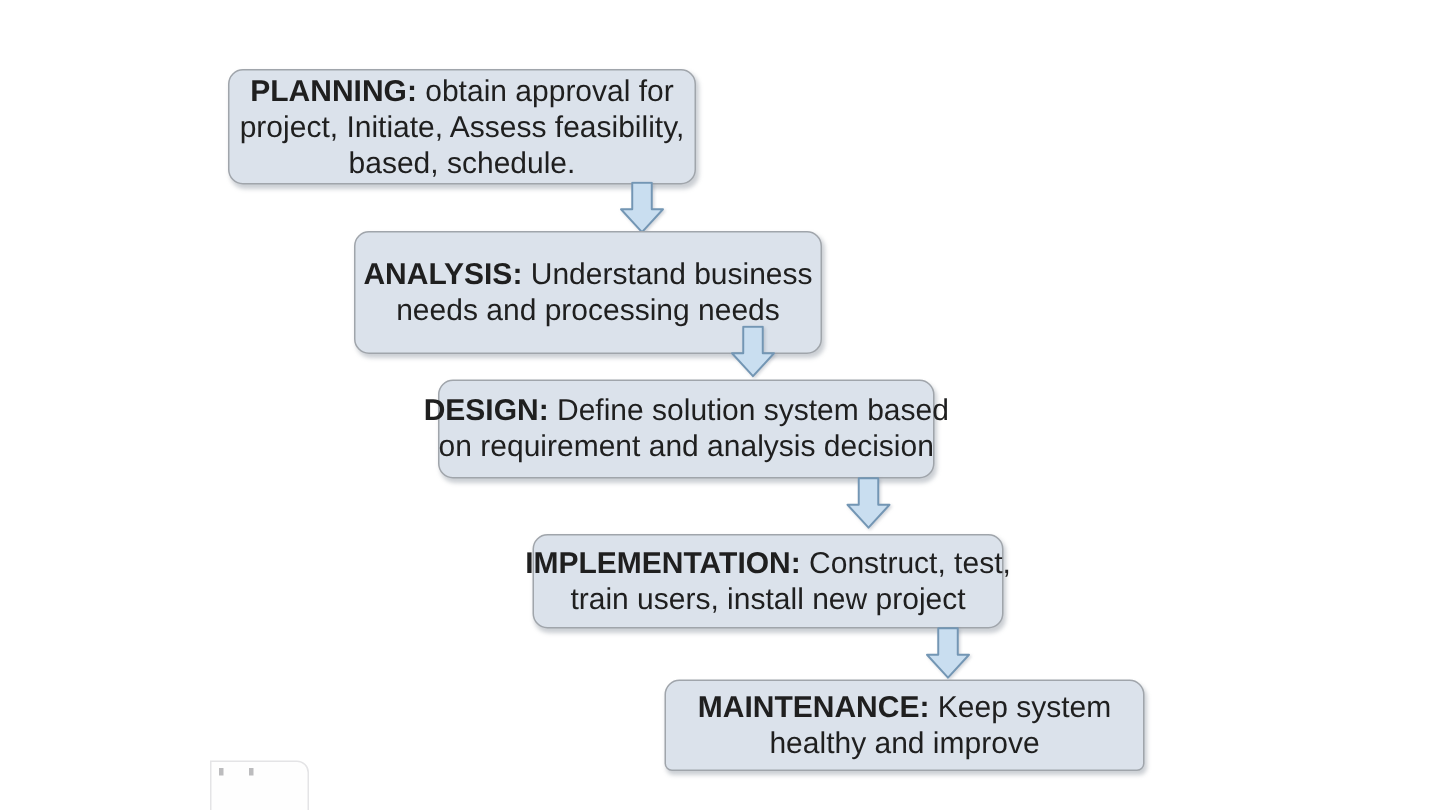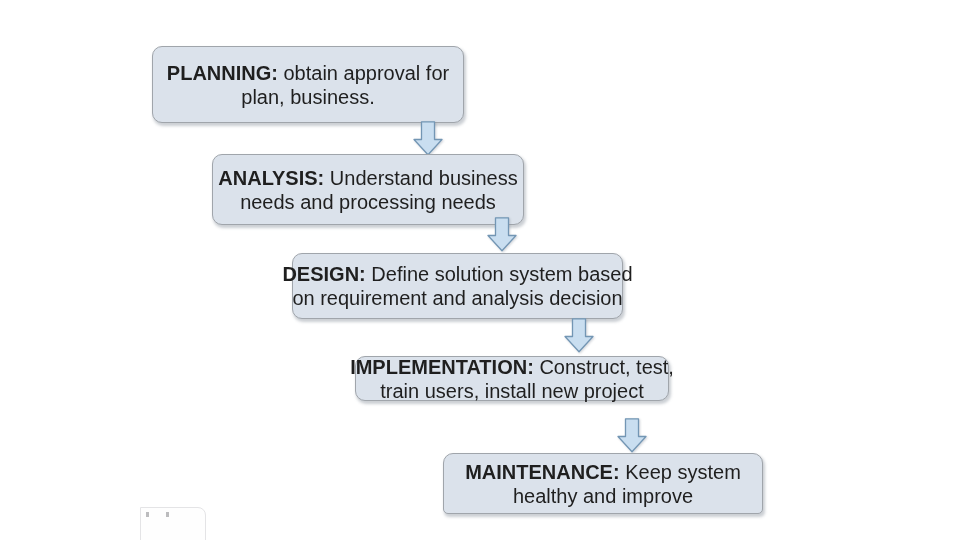--- a/index.html
+++ b/index.html
@@ -19,23 +19,23 @@
     box-shadow:1.5px 2.5px 3px rgba(125,135,148,.40);
     display:flex;flex-direction:column;
     justify-content:center;align-items:center;
     text-align:center;
     color:var(--text-color,#1f1f1f);
     font-size:20px;line-height:24px;
   }
   .flow-box .line{display:block;white-space:nowrap;}
   .flow-box b{font-weight:700;}
   .box-planning{left:152px;top:46px;width:312px;height:77px;}
-  .box-analysis{left:212px;top:154px;width:312px;height:71px;}
+  .box-analysis{left:236px;top:154px;width:312px;height:82px;}
   .box-design{left:292px;top:253px;width:331px;height:66px;}
-  .box-implementation{left:355px;top:356px;width:314px;height:45px;}
+  .box-implementation{left:355px;top:356px;width:314px;height:63px;}
   .box-maintenance{left:443px;top:453px;width:320px;height:61px;border-radius:10px 10px 5px 5px;}
   .down-arrow{position:absolute;width:30px;height:35px;filter:drop-shadow(1px 1.5px 1px rgba(125,135,148,.35));}
   .down-arrow svg{display:block;width:100%;height:100%;}
   .arrow-1{left:413px;top:121px;}
   .arrow-2{left:487px;top:217px;}
   .arrow-3{left:564px;top:318px;}
   .arrow-4{left:617px;top:418px;}
   .ghost-box{
     position:absolute;left:140px;top:507px;width:66px;height:44px;
     box-sizing:border-box;
@@ -50,21 +50,22 @@
   .ghost-mark-1{left:5px;}
   .ghost-mark-2{left:25px;}
 </style>
 </head>
 <body>
 
 <div class="stage">
 
   <div class="flow-box box-planning">
     <span class="line"><b>PLANNING:</b> <span>obtain approval for</span></span>
-    <span class="line">plan, business.</span>
+    <span class="line">project,  Initiate, Assess feasibility,</span>
+    <span class="line">based, schedule.</span>
   </div>
 
   <div class="down-arrow arrow-1">
     <svg viewBox="0 0 30 35">
       <polygon points="8.5,0.8 21.5,0.8 21.5,18.5 29,18.5 15,33.8 1,18.5 8.5,18.5" fill="var(--arrow-fill,#c9def0)" stroke="var(--arrow-border,#7396b4)" stroke-width="1.3" stroke-linejoin="round"></polygon>
     </svg>
   </div>
 
   <div class="flow-box box-analysis">
     <span class="line"><b>ANALYSIS:</b> <span>Understand business</span></span>

